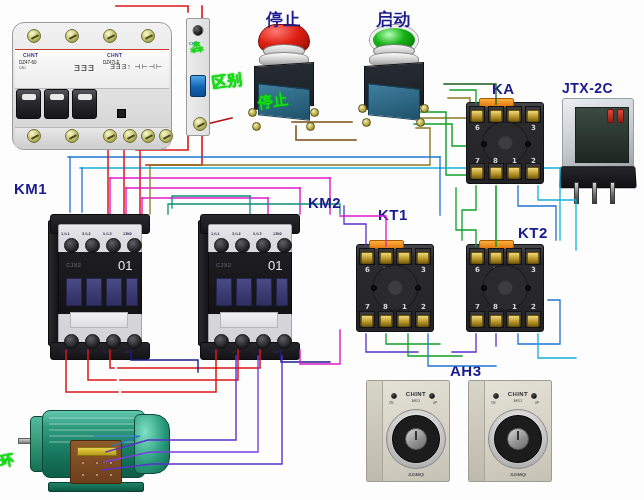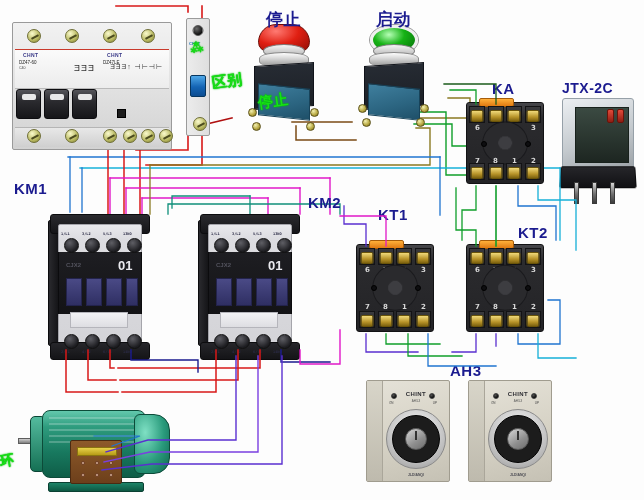--- a/index.html
+++ b/index.html
@@ -32,21 +32,21 @@
     white-space: nowrap;
     transform: rotate(-8deg);
   }
   svg.wires { position: absolute; left:0; top:0; width:644px; height:500px; pointer-events:none; }
 
   
   .mcb {
     position: absolute;
     background: linear-gradient(180deg,#f2f2f2 0%,#e3e3e3 46%,#d2d2d2 100%);
     border: 1px solid #9a9a9a;
-    border-radius: 2px;
+    border-radius: 12px;
   }
   .mcb-top-row, .mcb-bot-row { position:absolute; left:0; width:100%; height:26px; }
   .term {
     position:absolute; width:14px; height:14px; border-radius:50%;
     background: radial-gradient(circle at 35% 30%, #fafacc, #b8b860 60%, #7d7d33);
     border:1px solid #6e6e36;
   }
   .term::after{
     content:""; position:absolute; left:3px; top:6px; width:8px; height:2px;
     background:#4b4b1f; transform:rotate(-28deg);
@@ -219,21 +219,21 @@
   .ct-term{
     position:absolute; width:15px;height:15px;border-radius:50%;
     background: radial-gradient(circle at 36% 30%, #5f5f65,#1d1d21 70%);
     border:1px solid #111;
   }
   .ct-termlbl{
     position:absolute; font-size:3.6px; color:#2a2a45; font-weight:bold;
     font-family:"DejaVu Sans Mono", monospace; white-space:nowrap;
   }
   .ct-brand{ position:absolute; font-size:6px; color:#53535e; font-weight:bold; }
-  .ct-num{ position:absolute; font-size:13px; color:#e9e9ee; font-weight:bold;text-align:center; }
+  .ct-num{ position:absolute; font-size:13px; color:#e9e9ee; font-weight:normal;text-align:center; }
   .ct-win{
     position:absolute; height:28px;
     background: linear-gradient(180deg,#4a4a86,#2f2f63);
     border:1px solid #23234c;
   }
   .ct-white{
     position:absolute; left:22px; top:100px; width:58px; height:16px;
     background: linear-gradient(180deg,#f3f3f5,#dedee2); border:1px solid #b5b5bb;
   }
 

